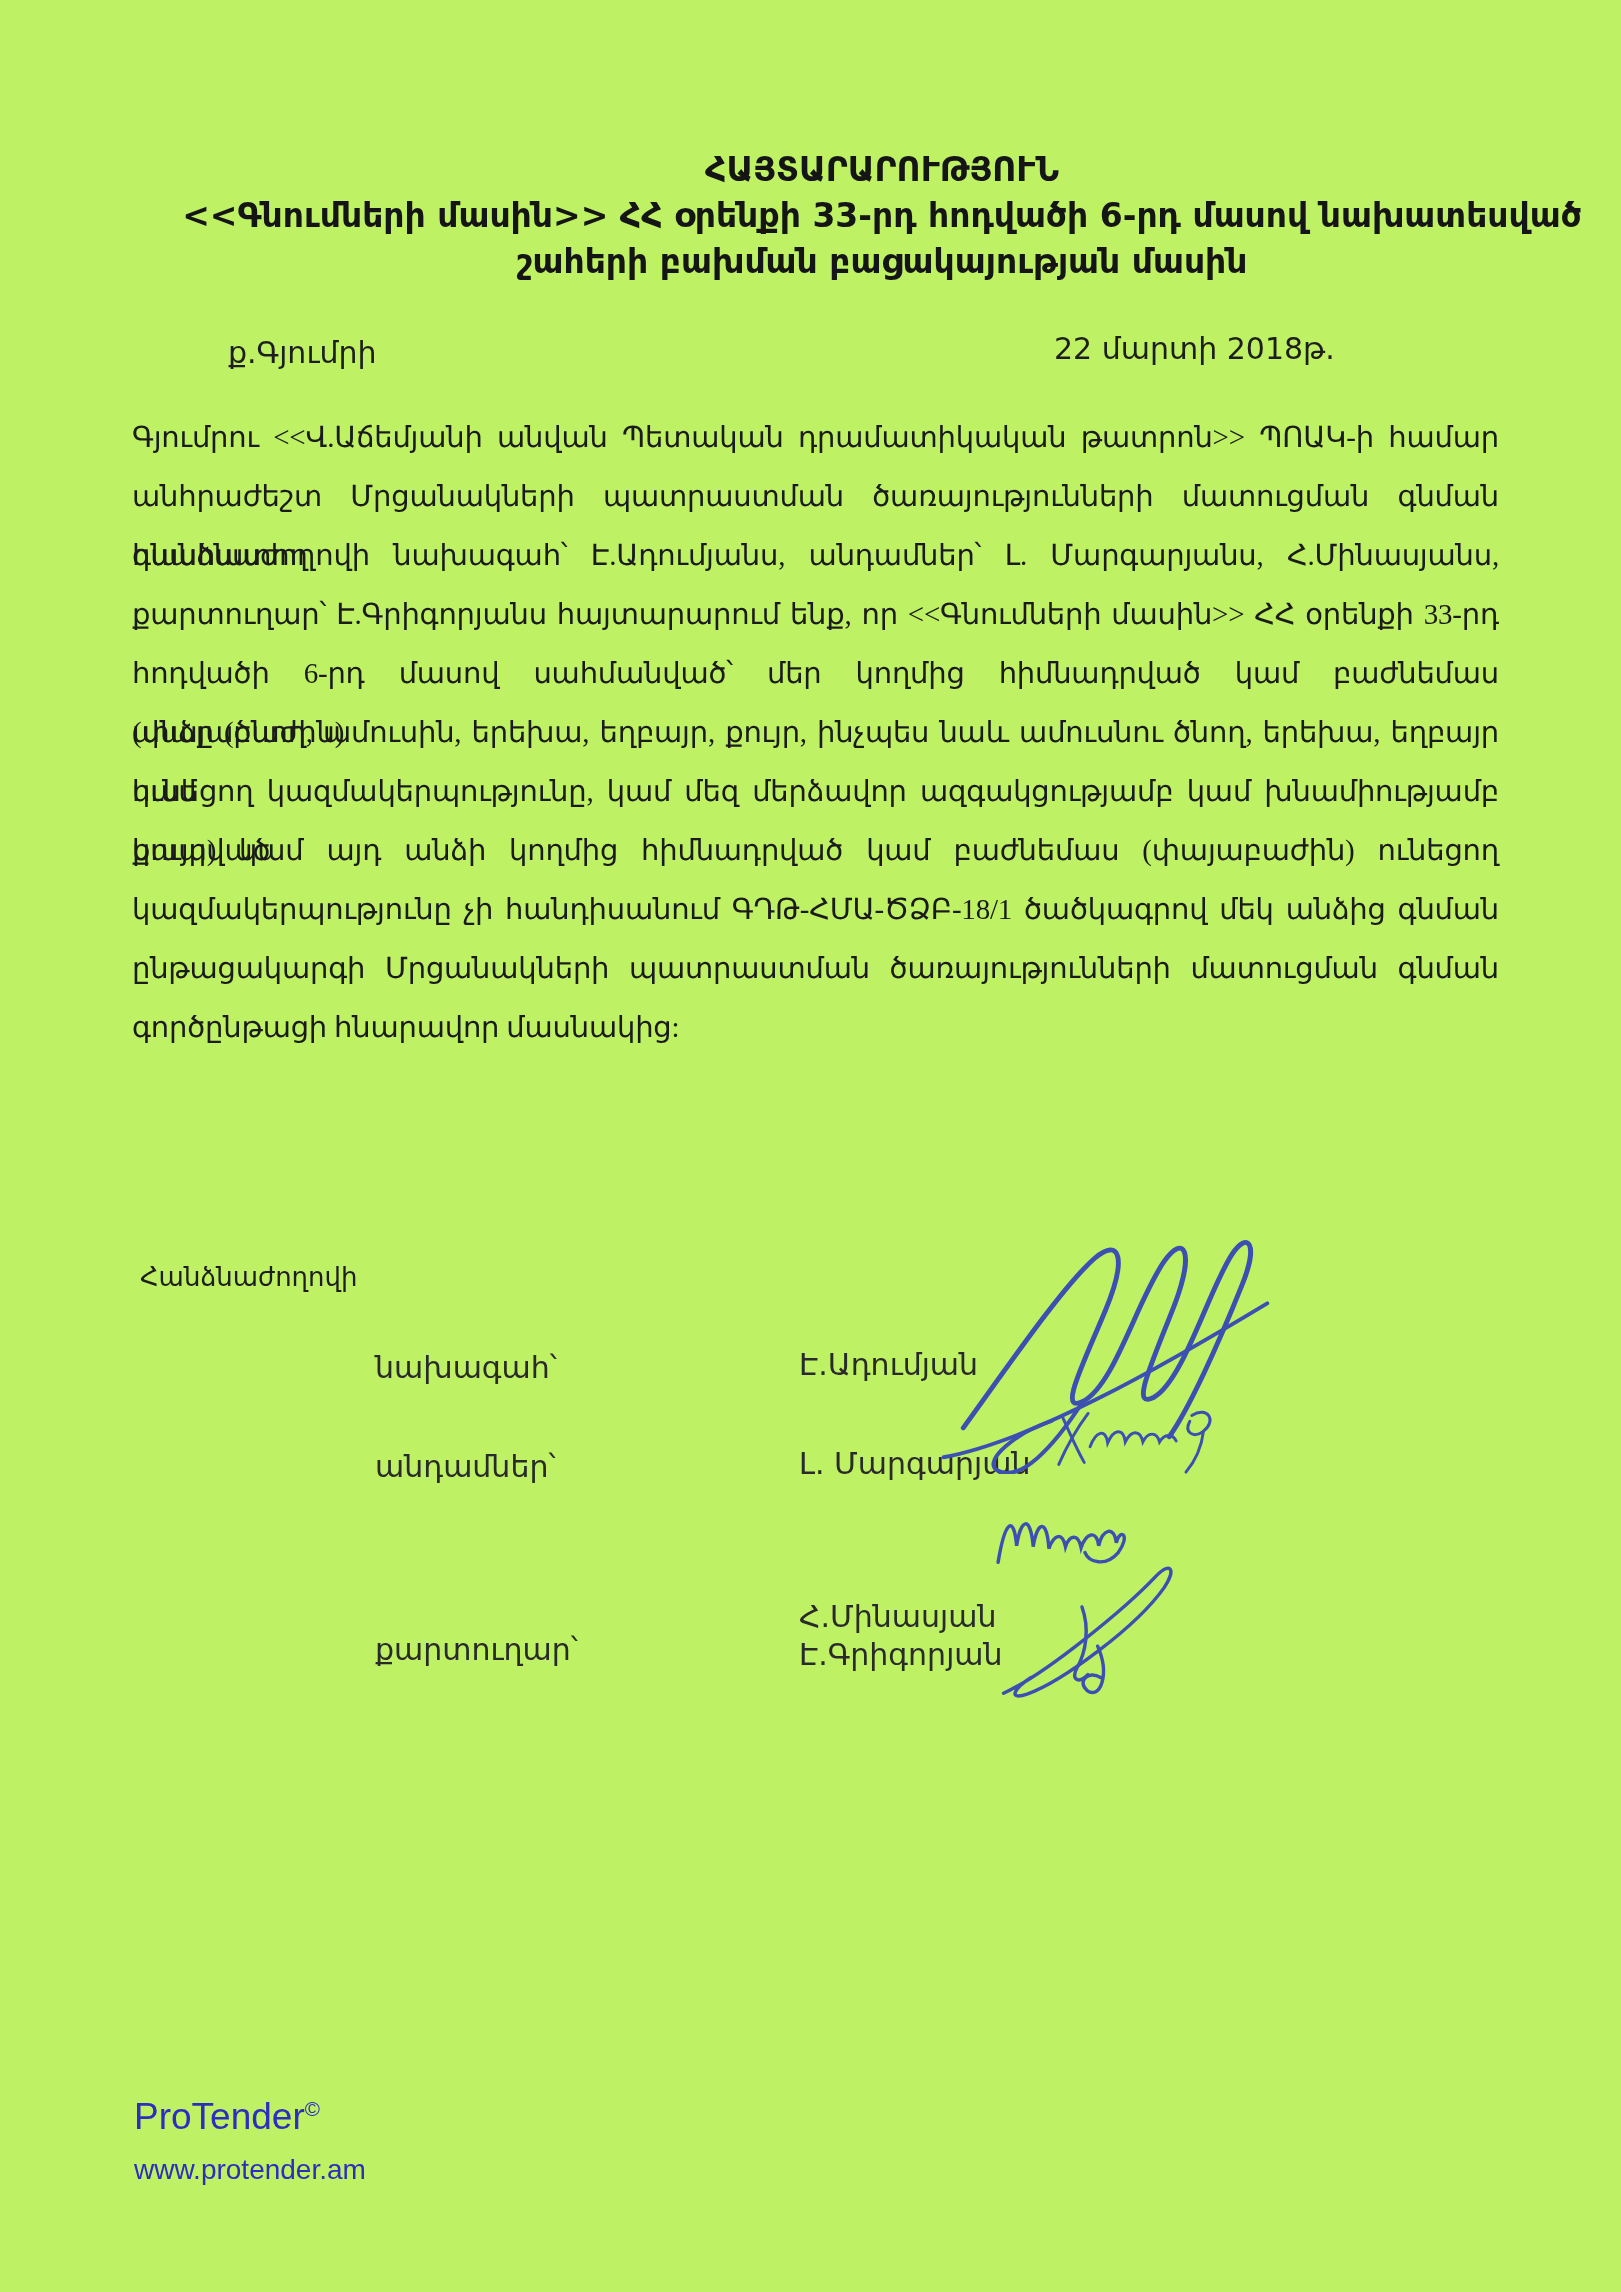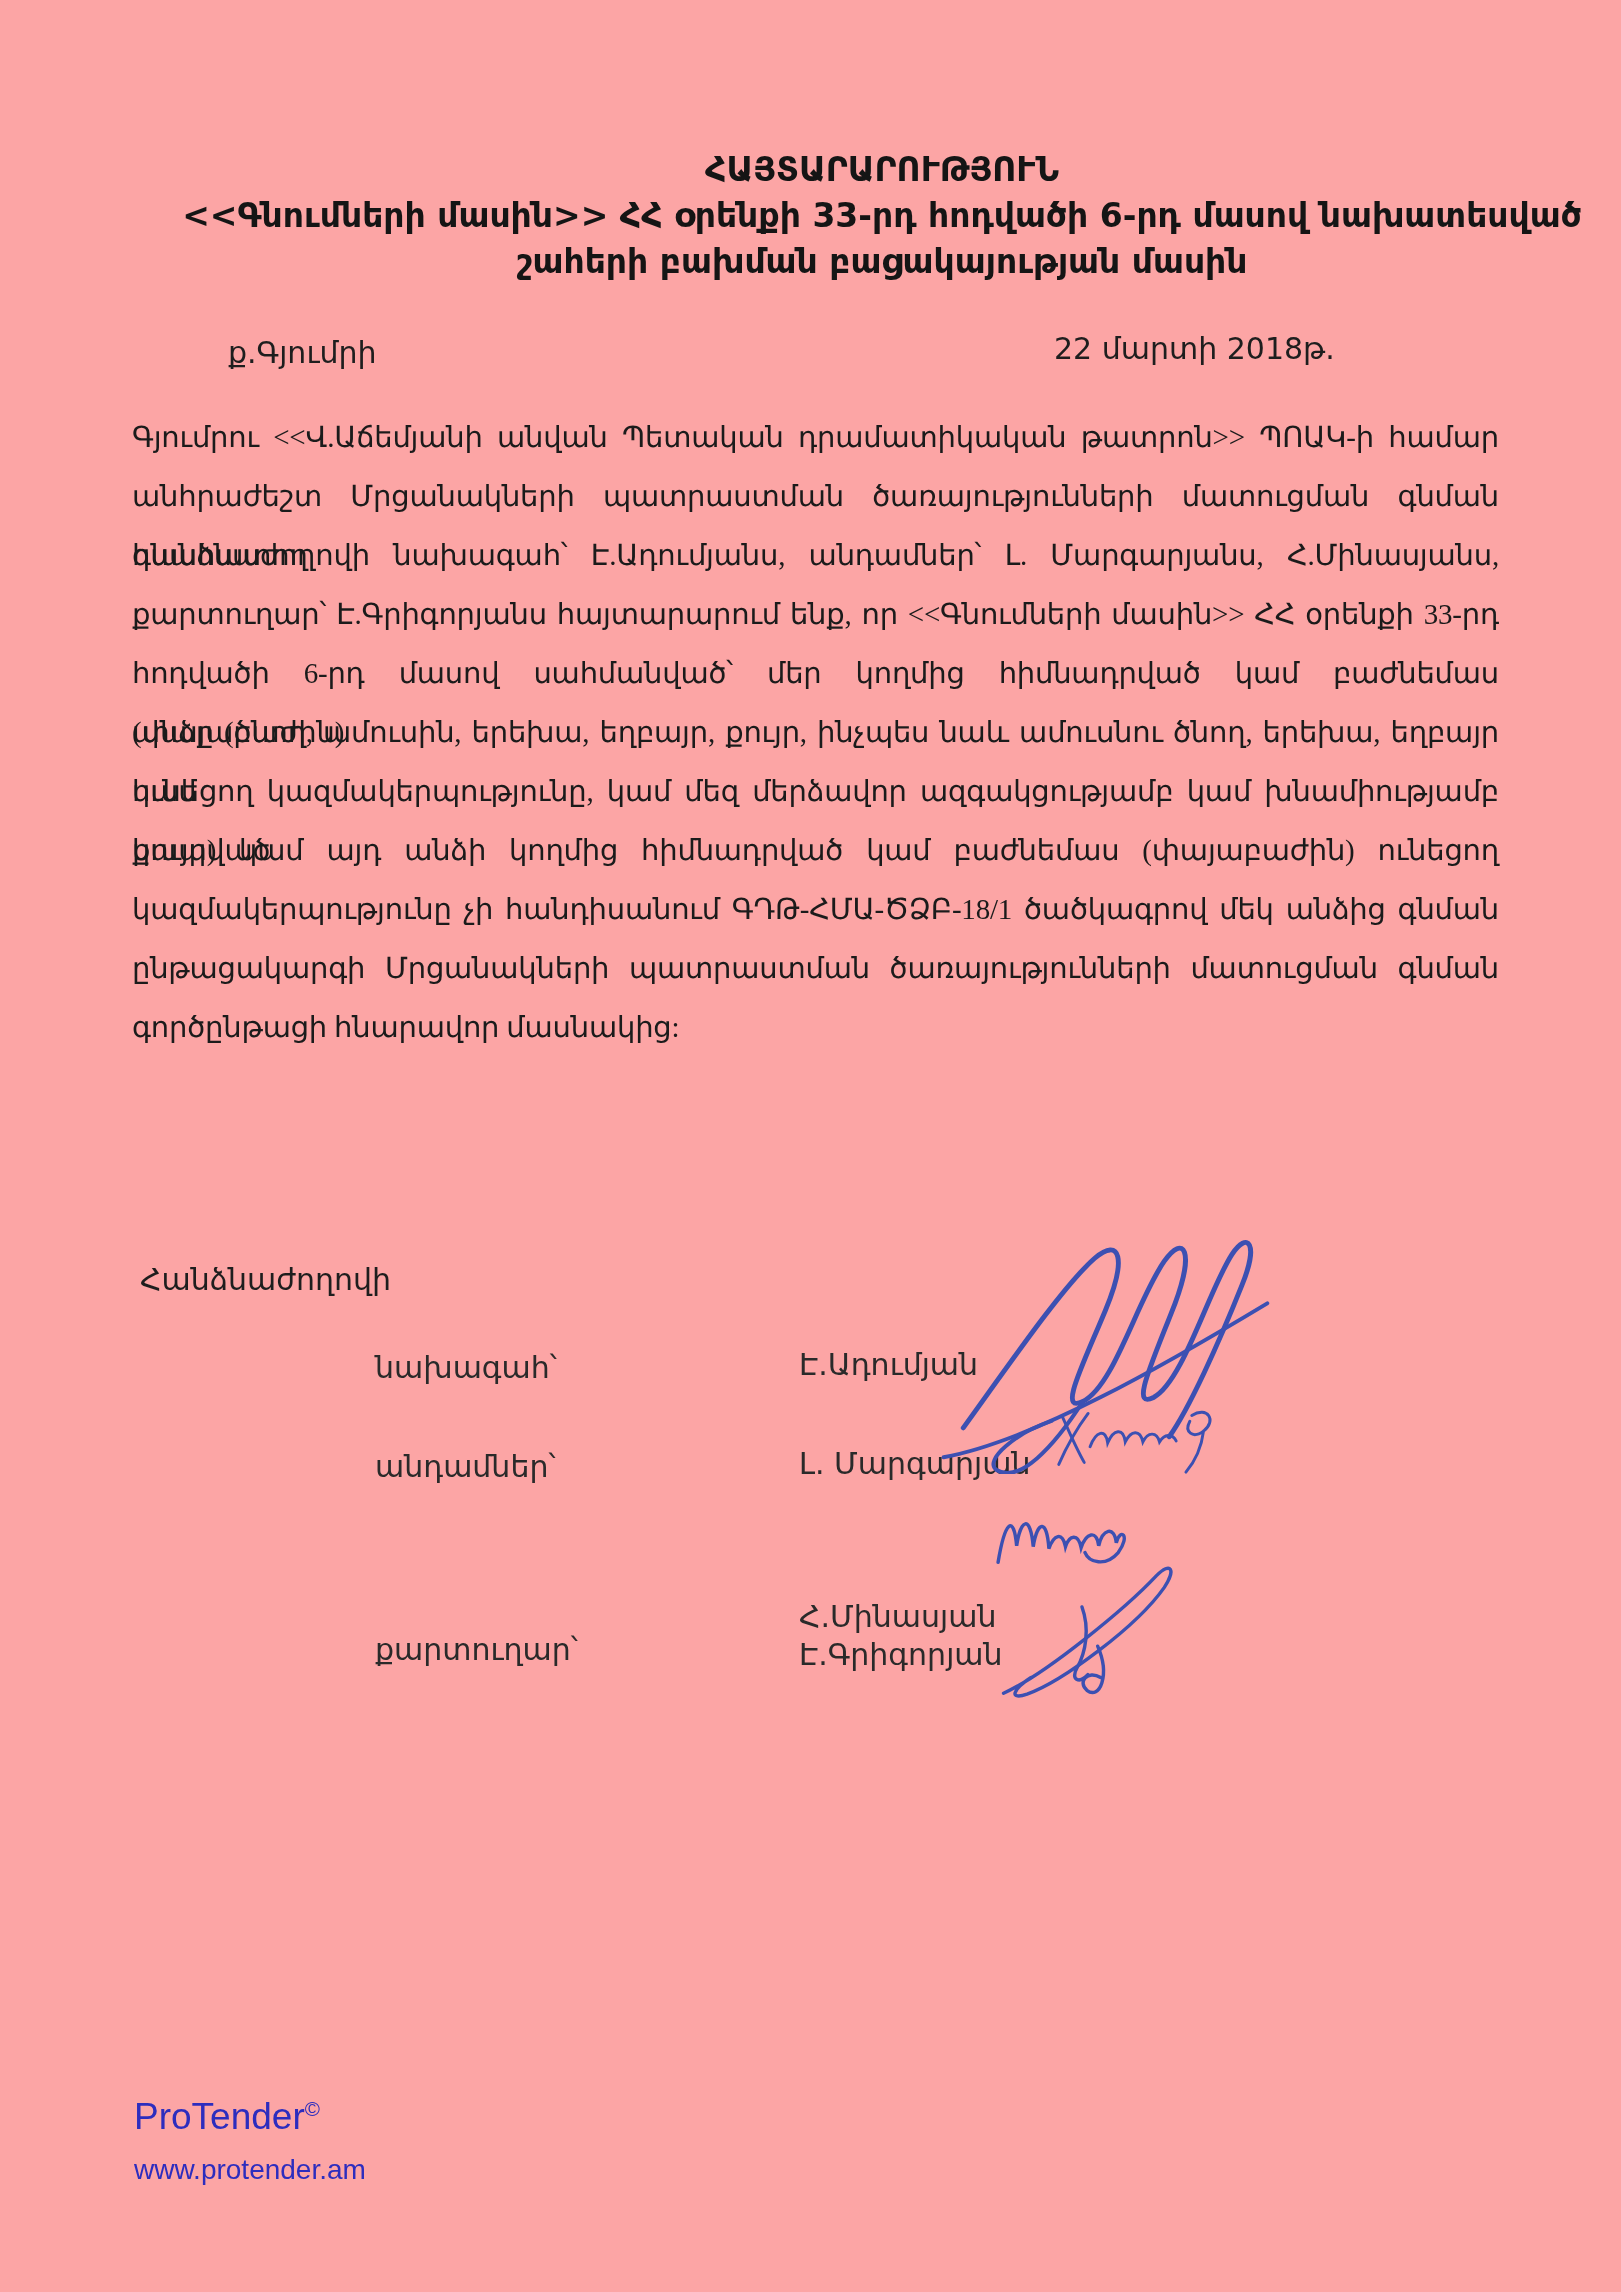--- a/index.html
+++ b/index.html
@@ -1,19 +1,19 @@
 <!DOCTYPE html>
 <html style="--ink: #3c50b2; --brand: #2d2dbe;"><head>
 <meta charset="utf-8">
 <style>
   html,body{margin:0;padding:0;background:#e8e8e8;}
   .page{
     position:relative;
     width:1621px;height:2293px;
-    background:#fca5a5;
+    background:#bef264;
     font-family:"DejaVu Sans",sans-serif;
     color:#1e1e1e;
     overflow:hidden;
     margin:0 auto;
   }
   .abs{position:absolute;white-space:nowrap;}
   .title-block{
     position:absolute;top:147px;left:147px;width:1470px;
     text-align:center;font-weight:bold;font-size:33px;line-height:46px;
     color:#151515;
@@ -23,21 +23,21 @@
   .body-paragraph{
     position:absolute;top:408px;left:132px;width:1367px;
     font-size:29px;color:#1b1b1b;letter-spacing:-0.2px;
   }
   .pline{
     height:59px;line-height:59px;
     text-align:justify;text-align-last:justify;
     overflow:visible;white-space:normal;font-family:Liberation Serif, serif;
   }
   .pline.last{text-align-last:left;}
-  .committee-label{top:1262px;left:140px;font-size:30px;}
+  .committee-label{top:1262px;left:140px;font-size:26px;}
   .role-label{font-size:30px;color:#2a2a2a;}
   .signer-name{font-size:30px;color:#2a2a2a;}
   .role-1{top:1350px;left:375px;}
   .name-1{top:1347px;left:799px;}
   .role-2{top:1449px;left:375px;}
   .name-2{top:1446px;left:799px;}
   .name-3{top:1599px;left:799px;}
   .role-4{top:1612px;left:375px;margin-top:20px;}
   .name-4{top:1637px;left:799px;}
   .sig{position:absolute;pointer-events:none;}

